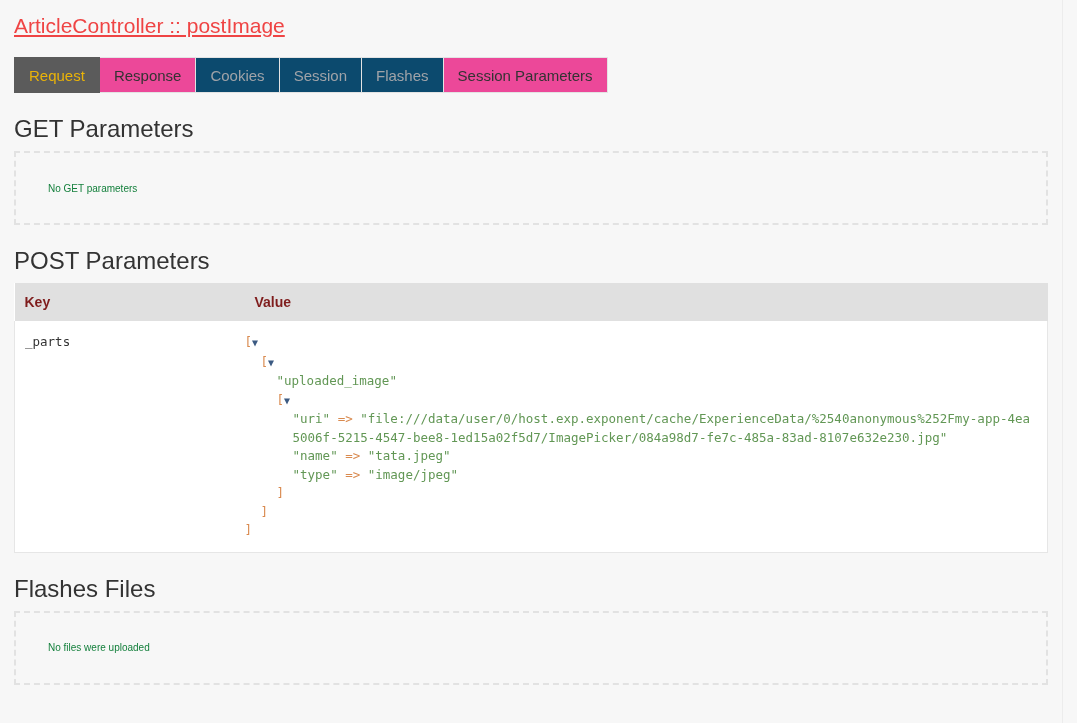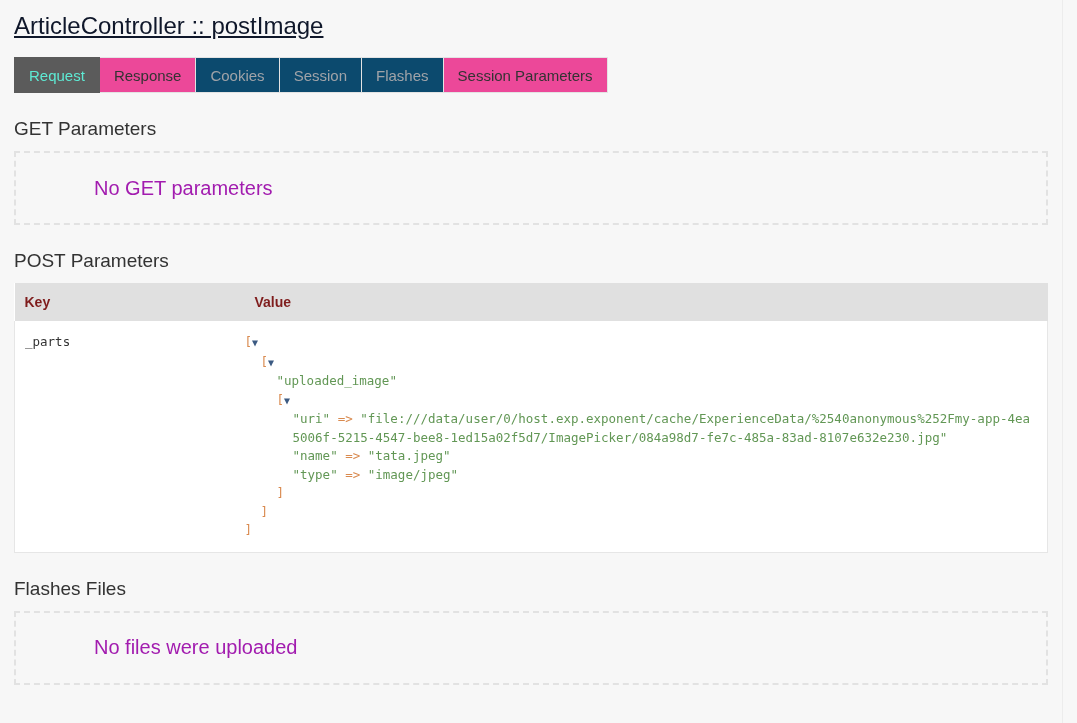--- a/index.html
+++ b/index.html
@@ -33,24 +33,24 @@
     border-left: 1px solid #ececec;
     box-sizing: border-box;
   }
 
   
   .title-wrap {
     padding-top: 11px;
     padding-bottom: 2px;
   }
   a.page-title {
-    font-size: 24px;
+    font-size: 21px;
     line-height: 30px;
     font-weight: normal;
-    color: #0f172a;
+    color: #ef4444;
     text-decoration: underline;
     text-underline-offset: 2px;
     cursor: pointer;
   }
 
   
   .tabs {
     display: flex;
     align-items: stretch;
     margin-top: 14px;
@@ -71,51 +71,50 @@
     color: #333333;
     white-space: nowrap;
     cursor: pointer;
   }
   .tab:first-child {
     border-left: 1px solid #e3e3e3;
   }
   .tab.active {
     background: #5b5b5b;
     border-color: #5b5b5b;
-    color: #5eead4;
+    color: #eab308;
   }
   .tab.disabled {
     background: #0c4a6e;
     color: #a0a3a8;
     cursor: default;
   }
 
   
   h2.section-heading {
-    font-size: 19px;
+    font-size: 24px;
     font-weight: normal;
     color: #333333;
     margin: 24px 0 10px 0;
     line-height: 24px;
   }
 
   
   .empty-box {
     border: 2px dashed #e2e2e2;
     background: transparent;
     padding: 24px 20px 24px 32px;
     box-sizing: border-box;
     height: 74px;
     display: flex;
     align-items: center;
   }
   .empty-box .empty-text {
-    color: #a21caf;
-    font-size: 20px;
-    margin-left: 46px;
+    color: #15803d;
+    font-size: 10px;
   }
 
   
   table.params {
     width: 100%;
     border-collapse: collapse;
     background: #ffffff;
     table-layout: fixed;
   }
   table.params thead th {

